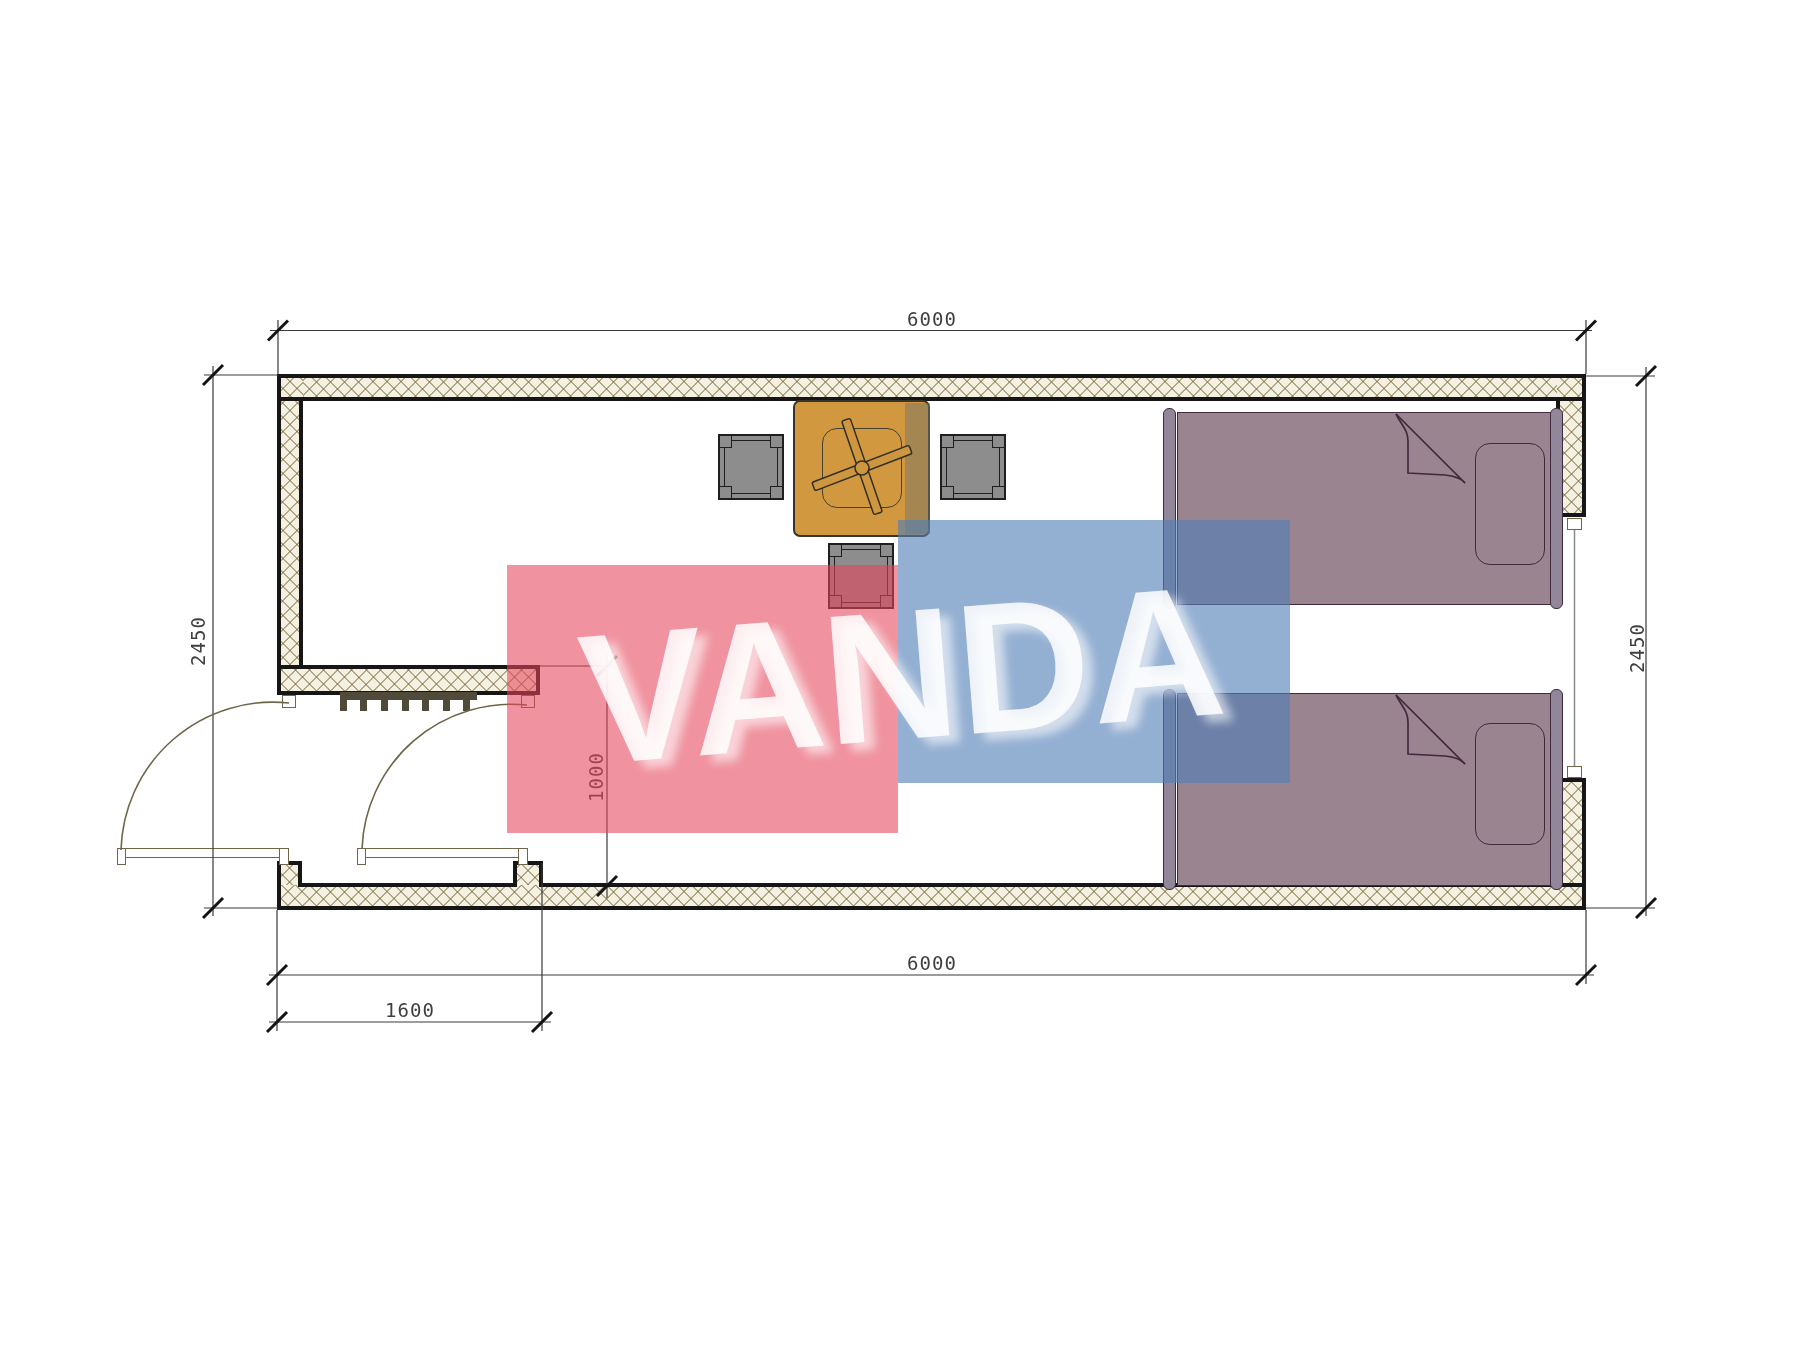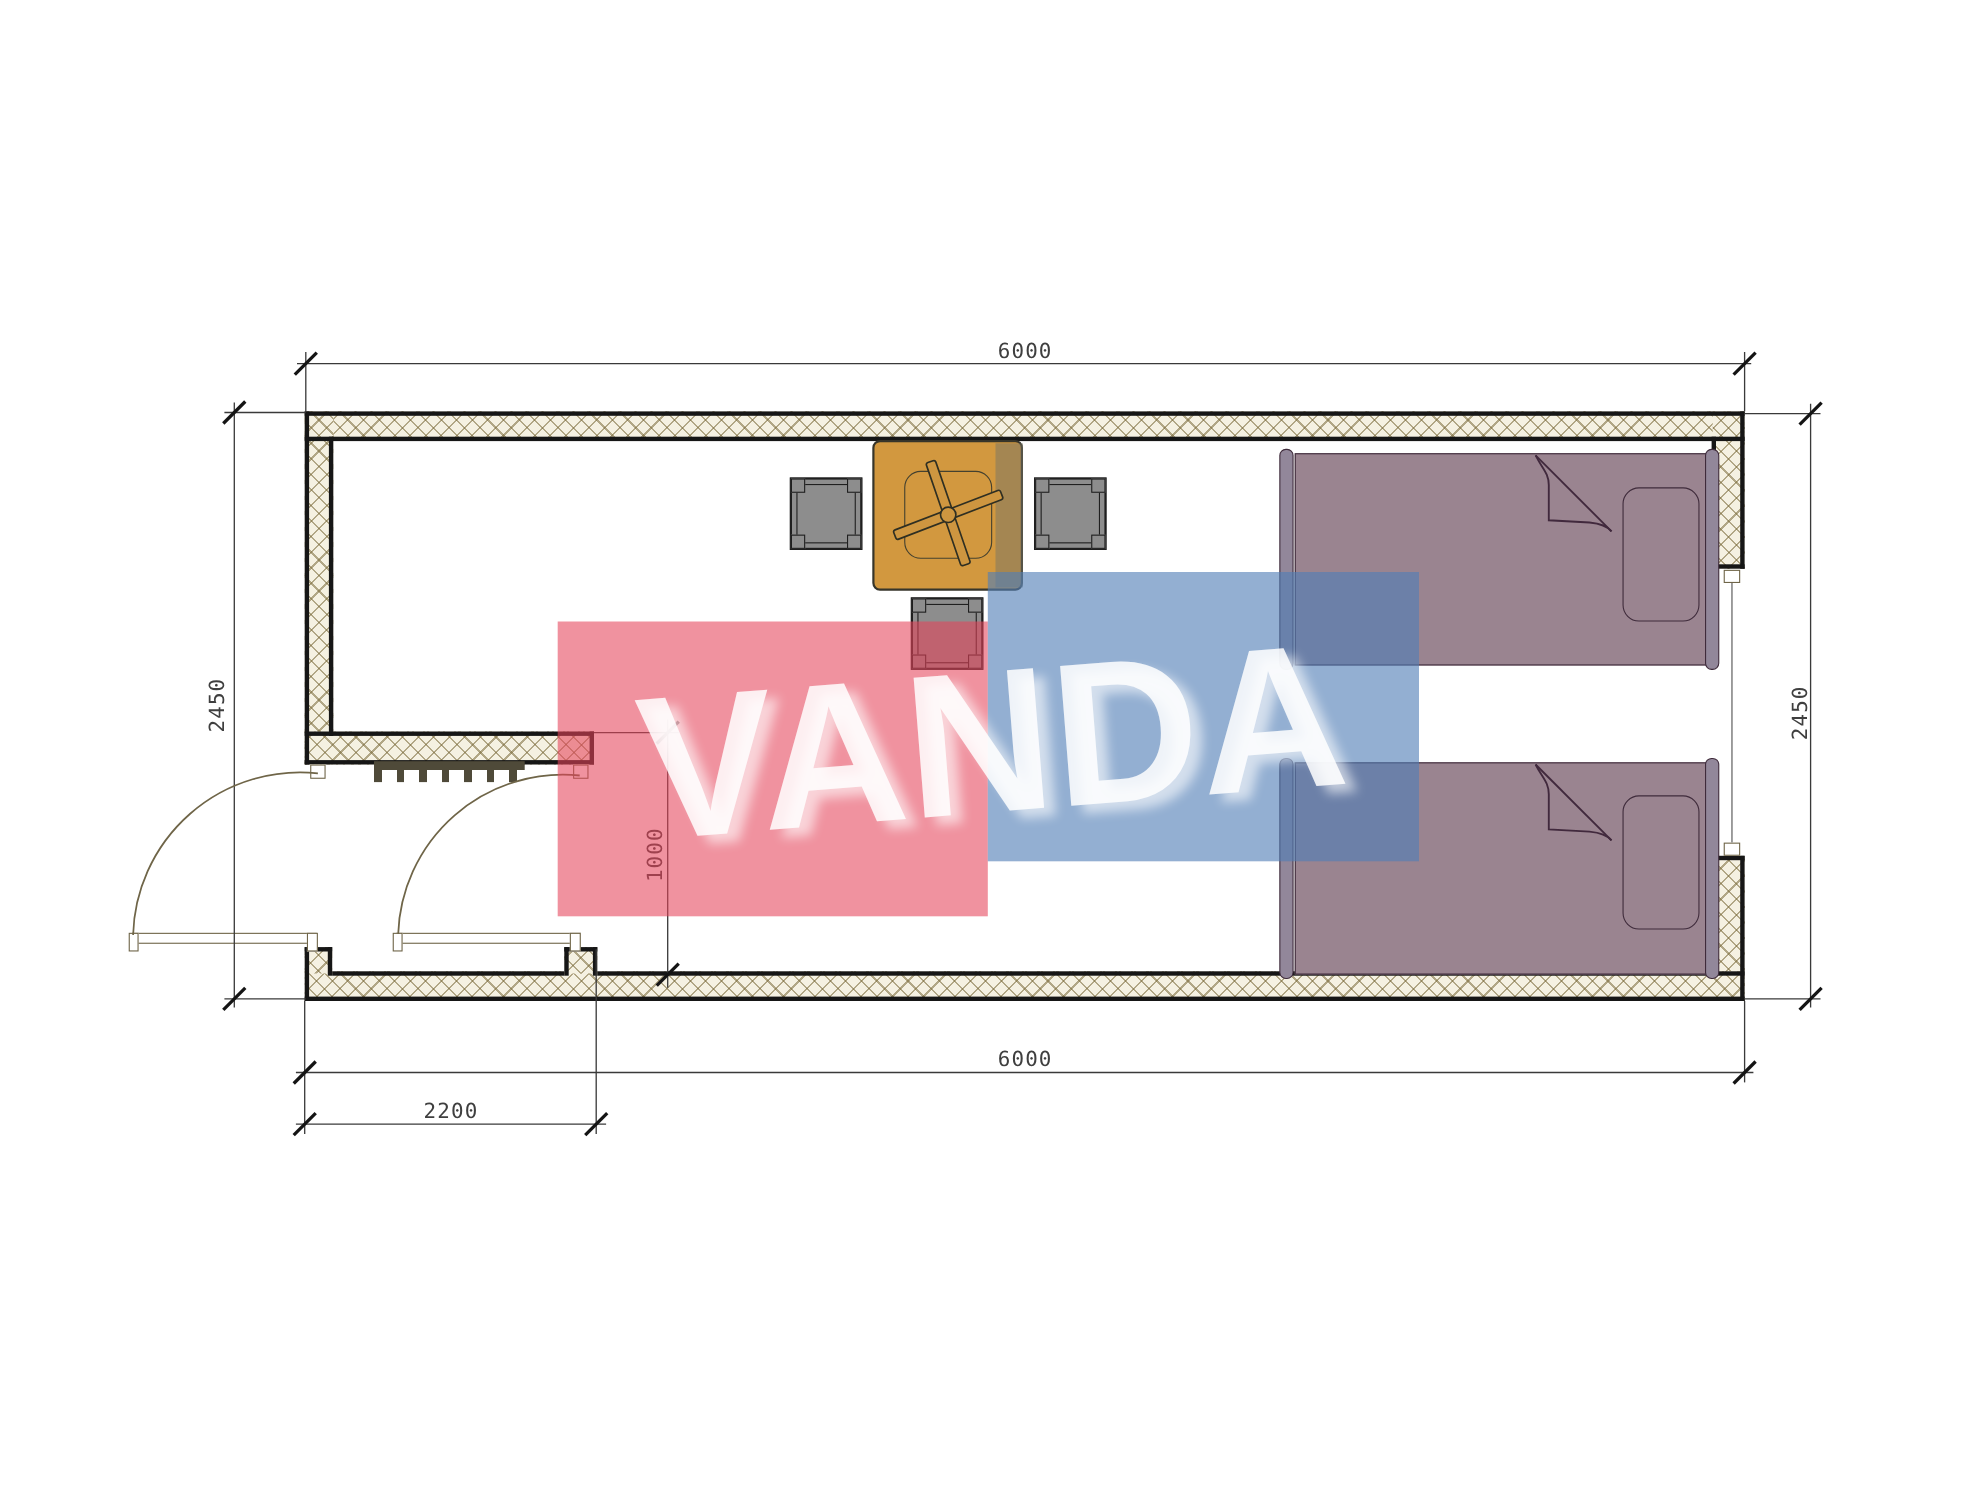--- a/index.html
+++ b/index.html
@@ -201,21 +201,21 @@
       </g>
       <g>
         <path d="M 1396 695 L 1465 764"></path>
         <path d="M 1396 695 C 1402 707 1408 711 1408 722 L 1408 754 L 1445 756 C 1455 757 1461 759 1465 764"></path>
       </g>
     </g>
   </svg>
 
   <div class="dim" style="left:872px;top:309px">6000</div>
   <div class="dim" style="left:872px;top:953px">6000</div>
-  <div class="dim" style="left:350px;top:1000px">2200</div>
+  <div class="dim" style="left:350px;top:1000px">1600</div>
   <div class="dim vert" style="left:138px;top:631px">2450</div>
   <div class="dim vert" style="left:1577px;top:638px">2450</div>
   <div class="dim vert" style="left:536px;top:767px">1000</div>
 
   <div class="wm-red"></div>
   <div class="wm-blue"></div>
   <div class="wm-text">VANDA</div>
 
 </div>
 

